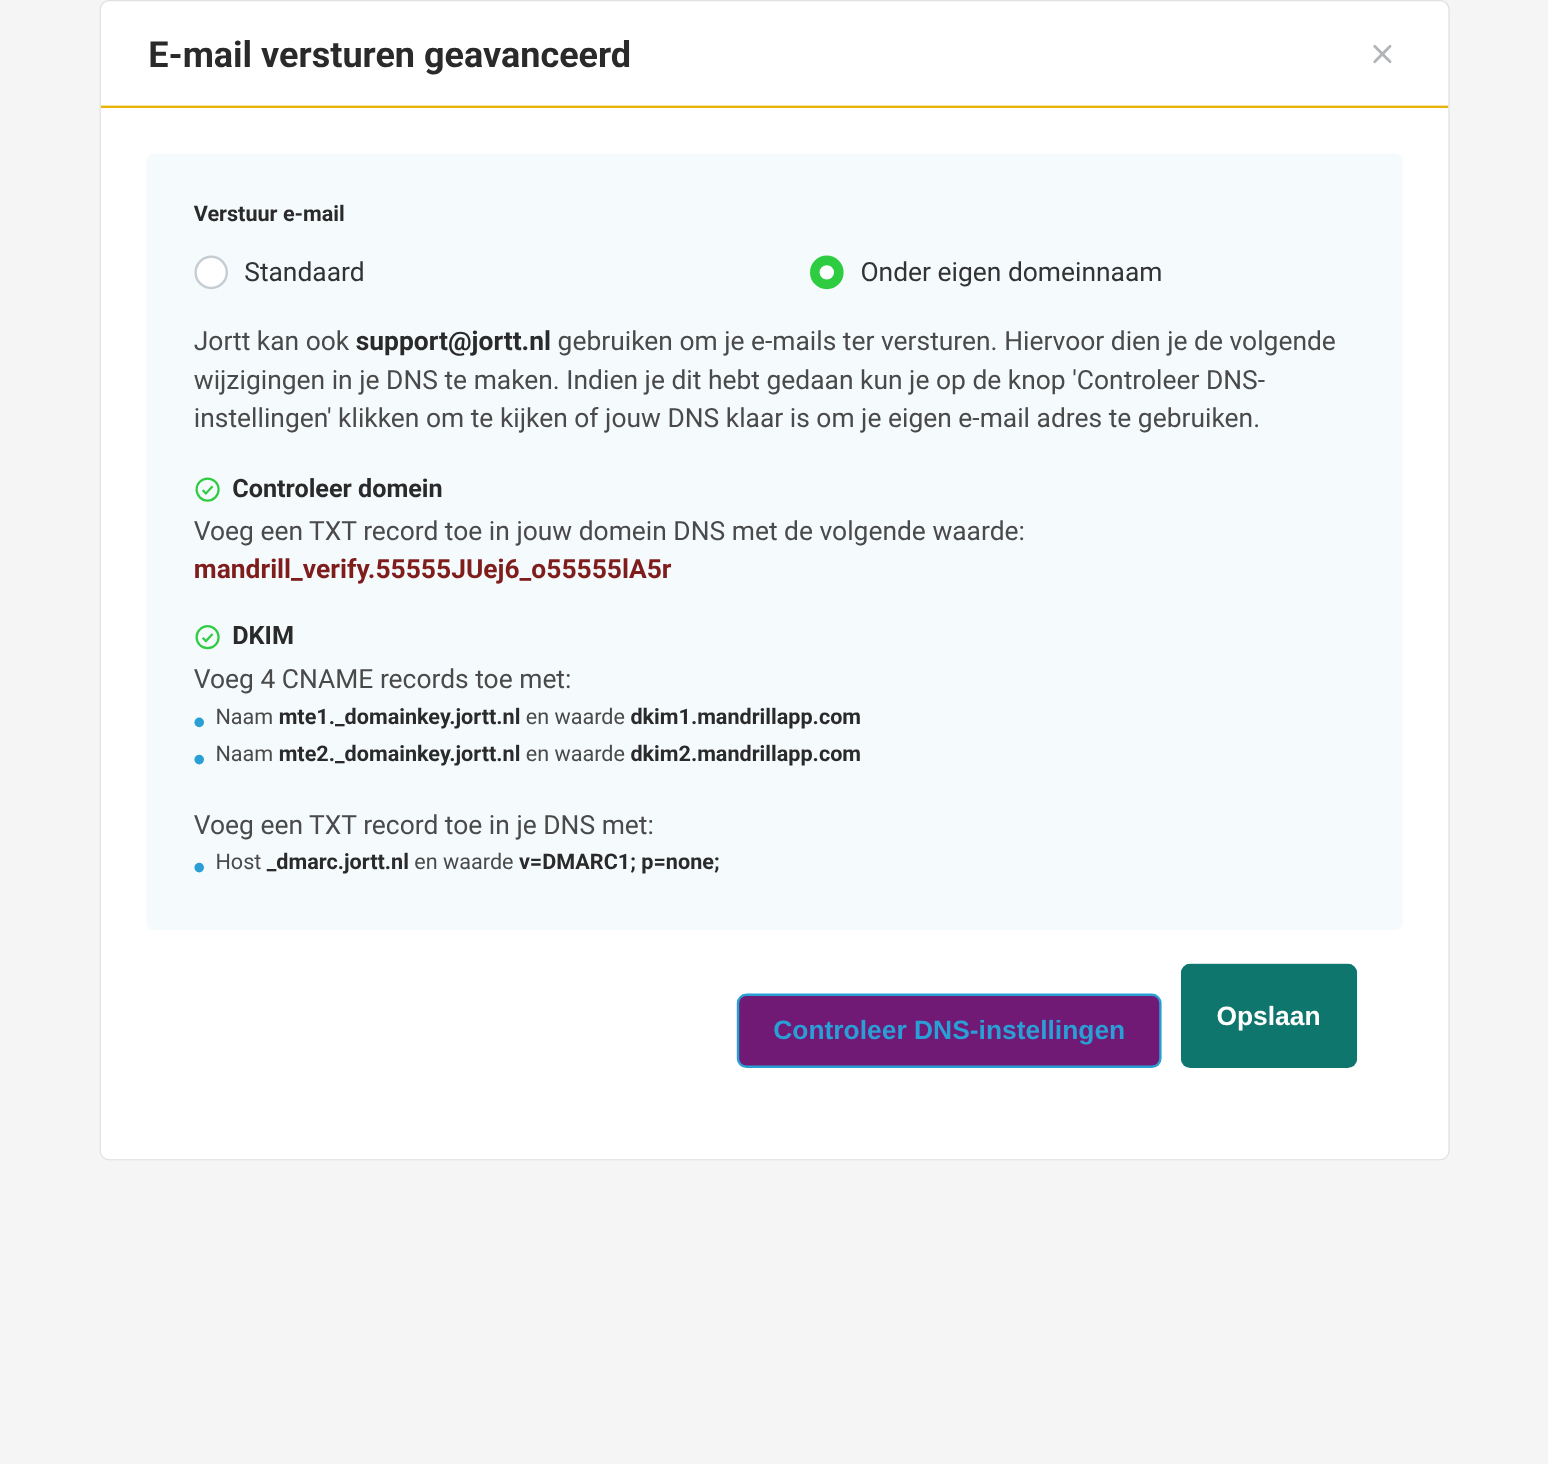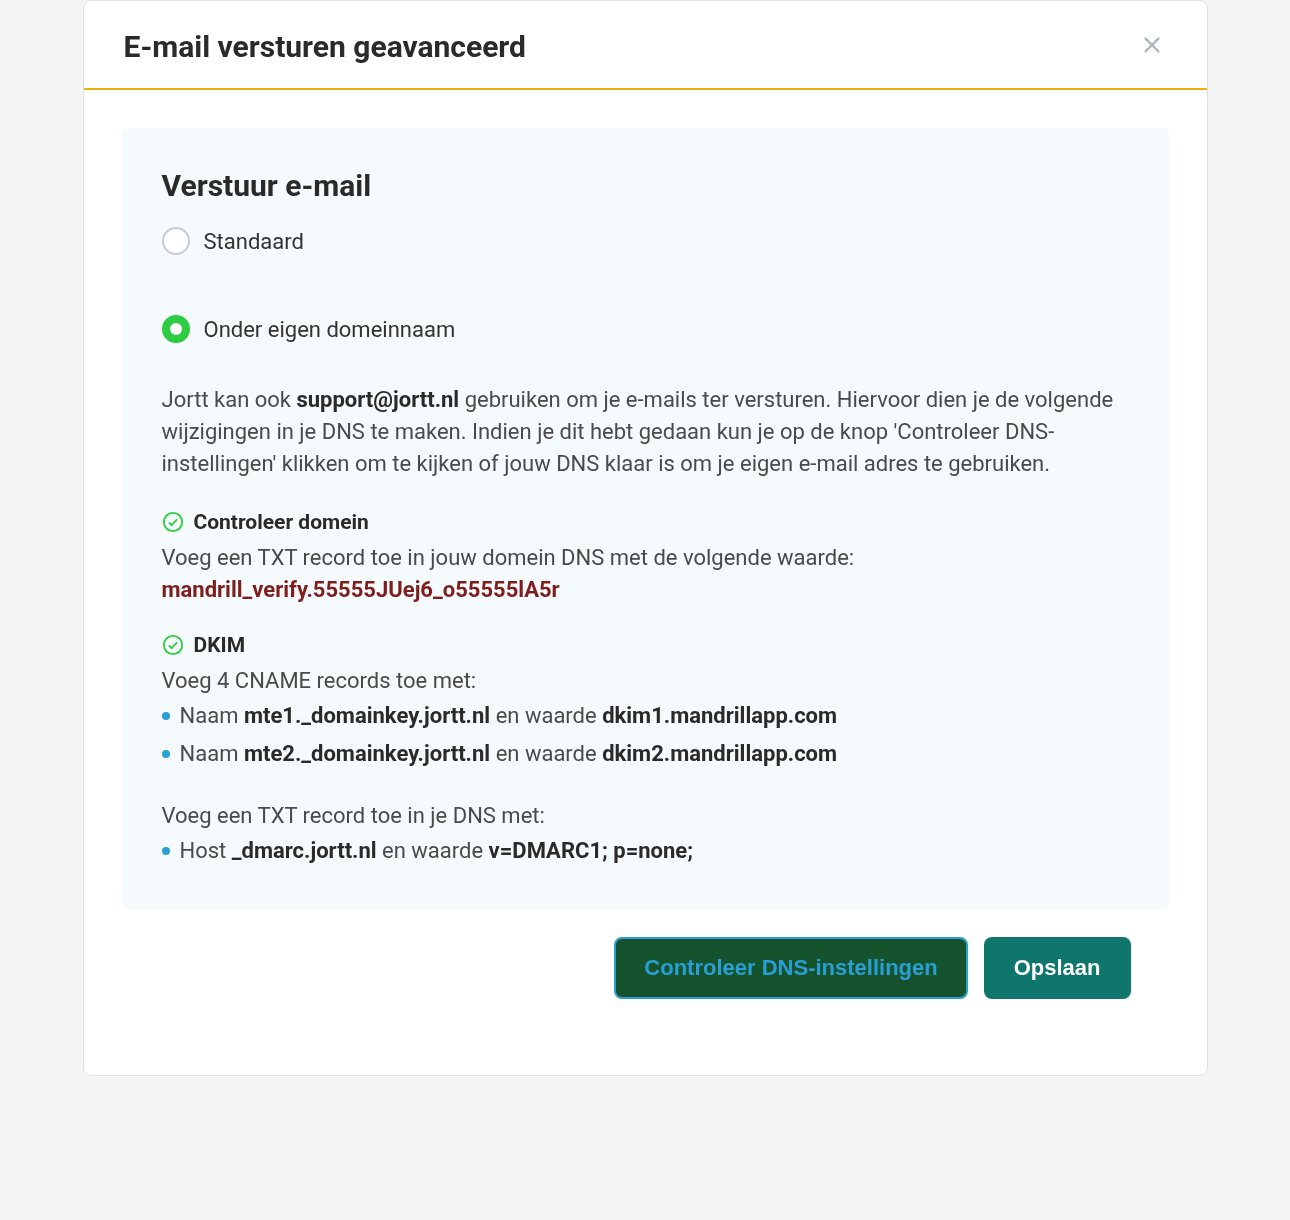--- a/index.html
+++ b/index.html
@@ -45,30 +45,29 @@
     }
     .modal-body {
       padding: 38px;
     }
     .panel {
       background: #f5fbfd;
       border-radius: 6px;
       padding: 40px;
     }
     .panel-heading {
-      font-size: 30px;
+      font-size: 18px;
       font-weight: 700;
       color: #2a2a2a;
       margin-bottom: 24px;
     }
     .radio-row {
       display: flex;
       gap: 60px;
-      margin-bottom: 41px;
-      flex-direction: column;
+      margin-bottom: 29px;
     }
     .radio-option {
       display: flex;
       align-items: center;
       gap: 14px;
       cursor: pointer;
       flex: 1;
     }
     .radio-circle {
       width: 28px;
@@ -129,21 +128,21 @@
       color: #7f1d1d;
     }
     .bullet-list {
       list-style: none;
       padding-left: 0;
     }
     .bullet-row {
       display: flex;
       align-items: flex-start;
       gap: 10px;
-      font-size: 22px;
+      font-size: 18px;
       color: #4a4a4a;
       line-height: 1.7;
     }
     .bullet-dot {
       width: 8px;
       height: 8px;
       border-radius: 50%;
       background: #2a9fd6;
       flex-shrink: 0;
       margin-top: 15px;
@@ -161,23 +160,24 @@
     }
     .btn {
       padding: 16px 28px;
       font-size: 22px;
       font-weight: 700;
       border-radius: 8px;
       cursor: pointer;
       border: 2px solid transparent;
     }
     .btn-secondary {
-      background: #14532d;
+      background: #701a75;
       color: #2a9fd6;
       border-color: #2a9fd6;
+      margin-top: 25px;
     }
     .btn-primary {
       background: #0f766e;
       color: #fff;
     }
   </style>
 </head>
 <body>
 
 <div class="modal">

